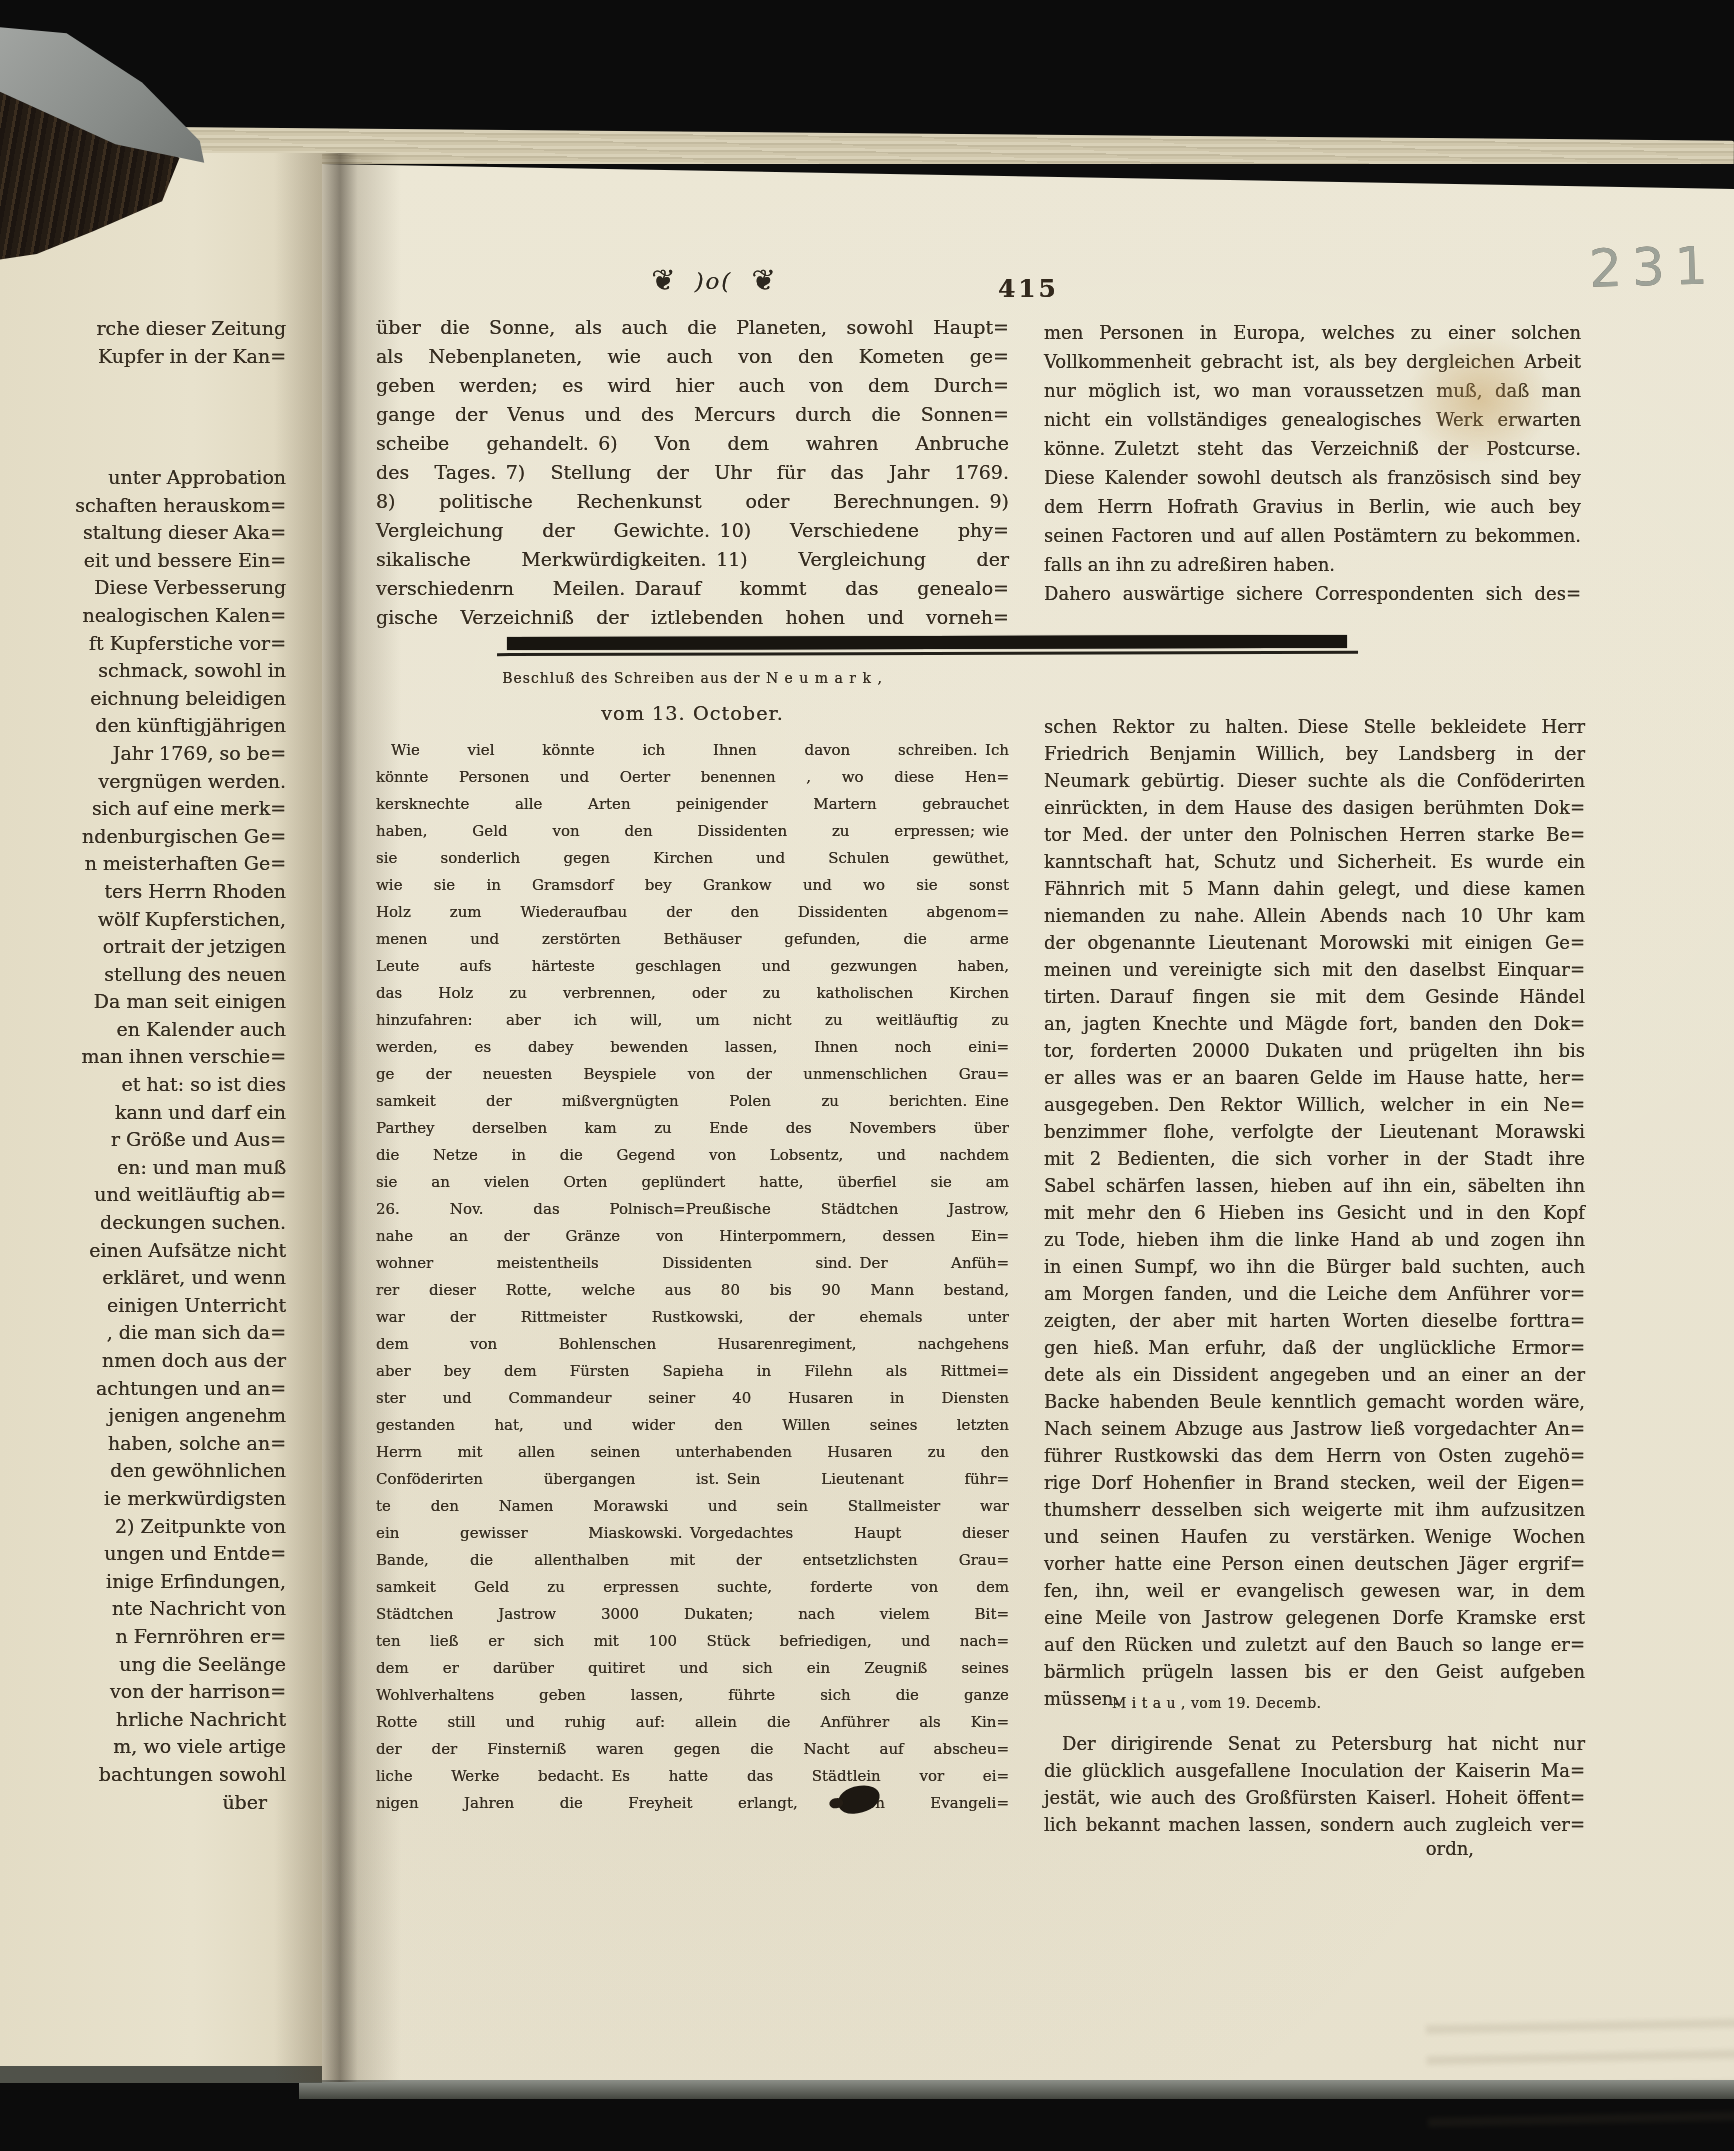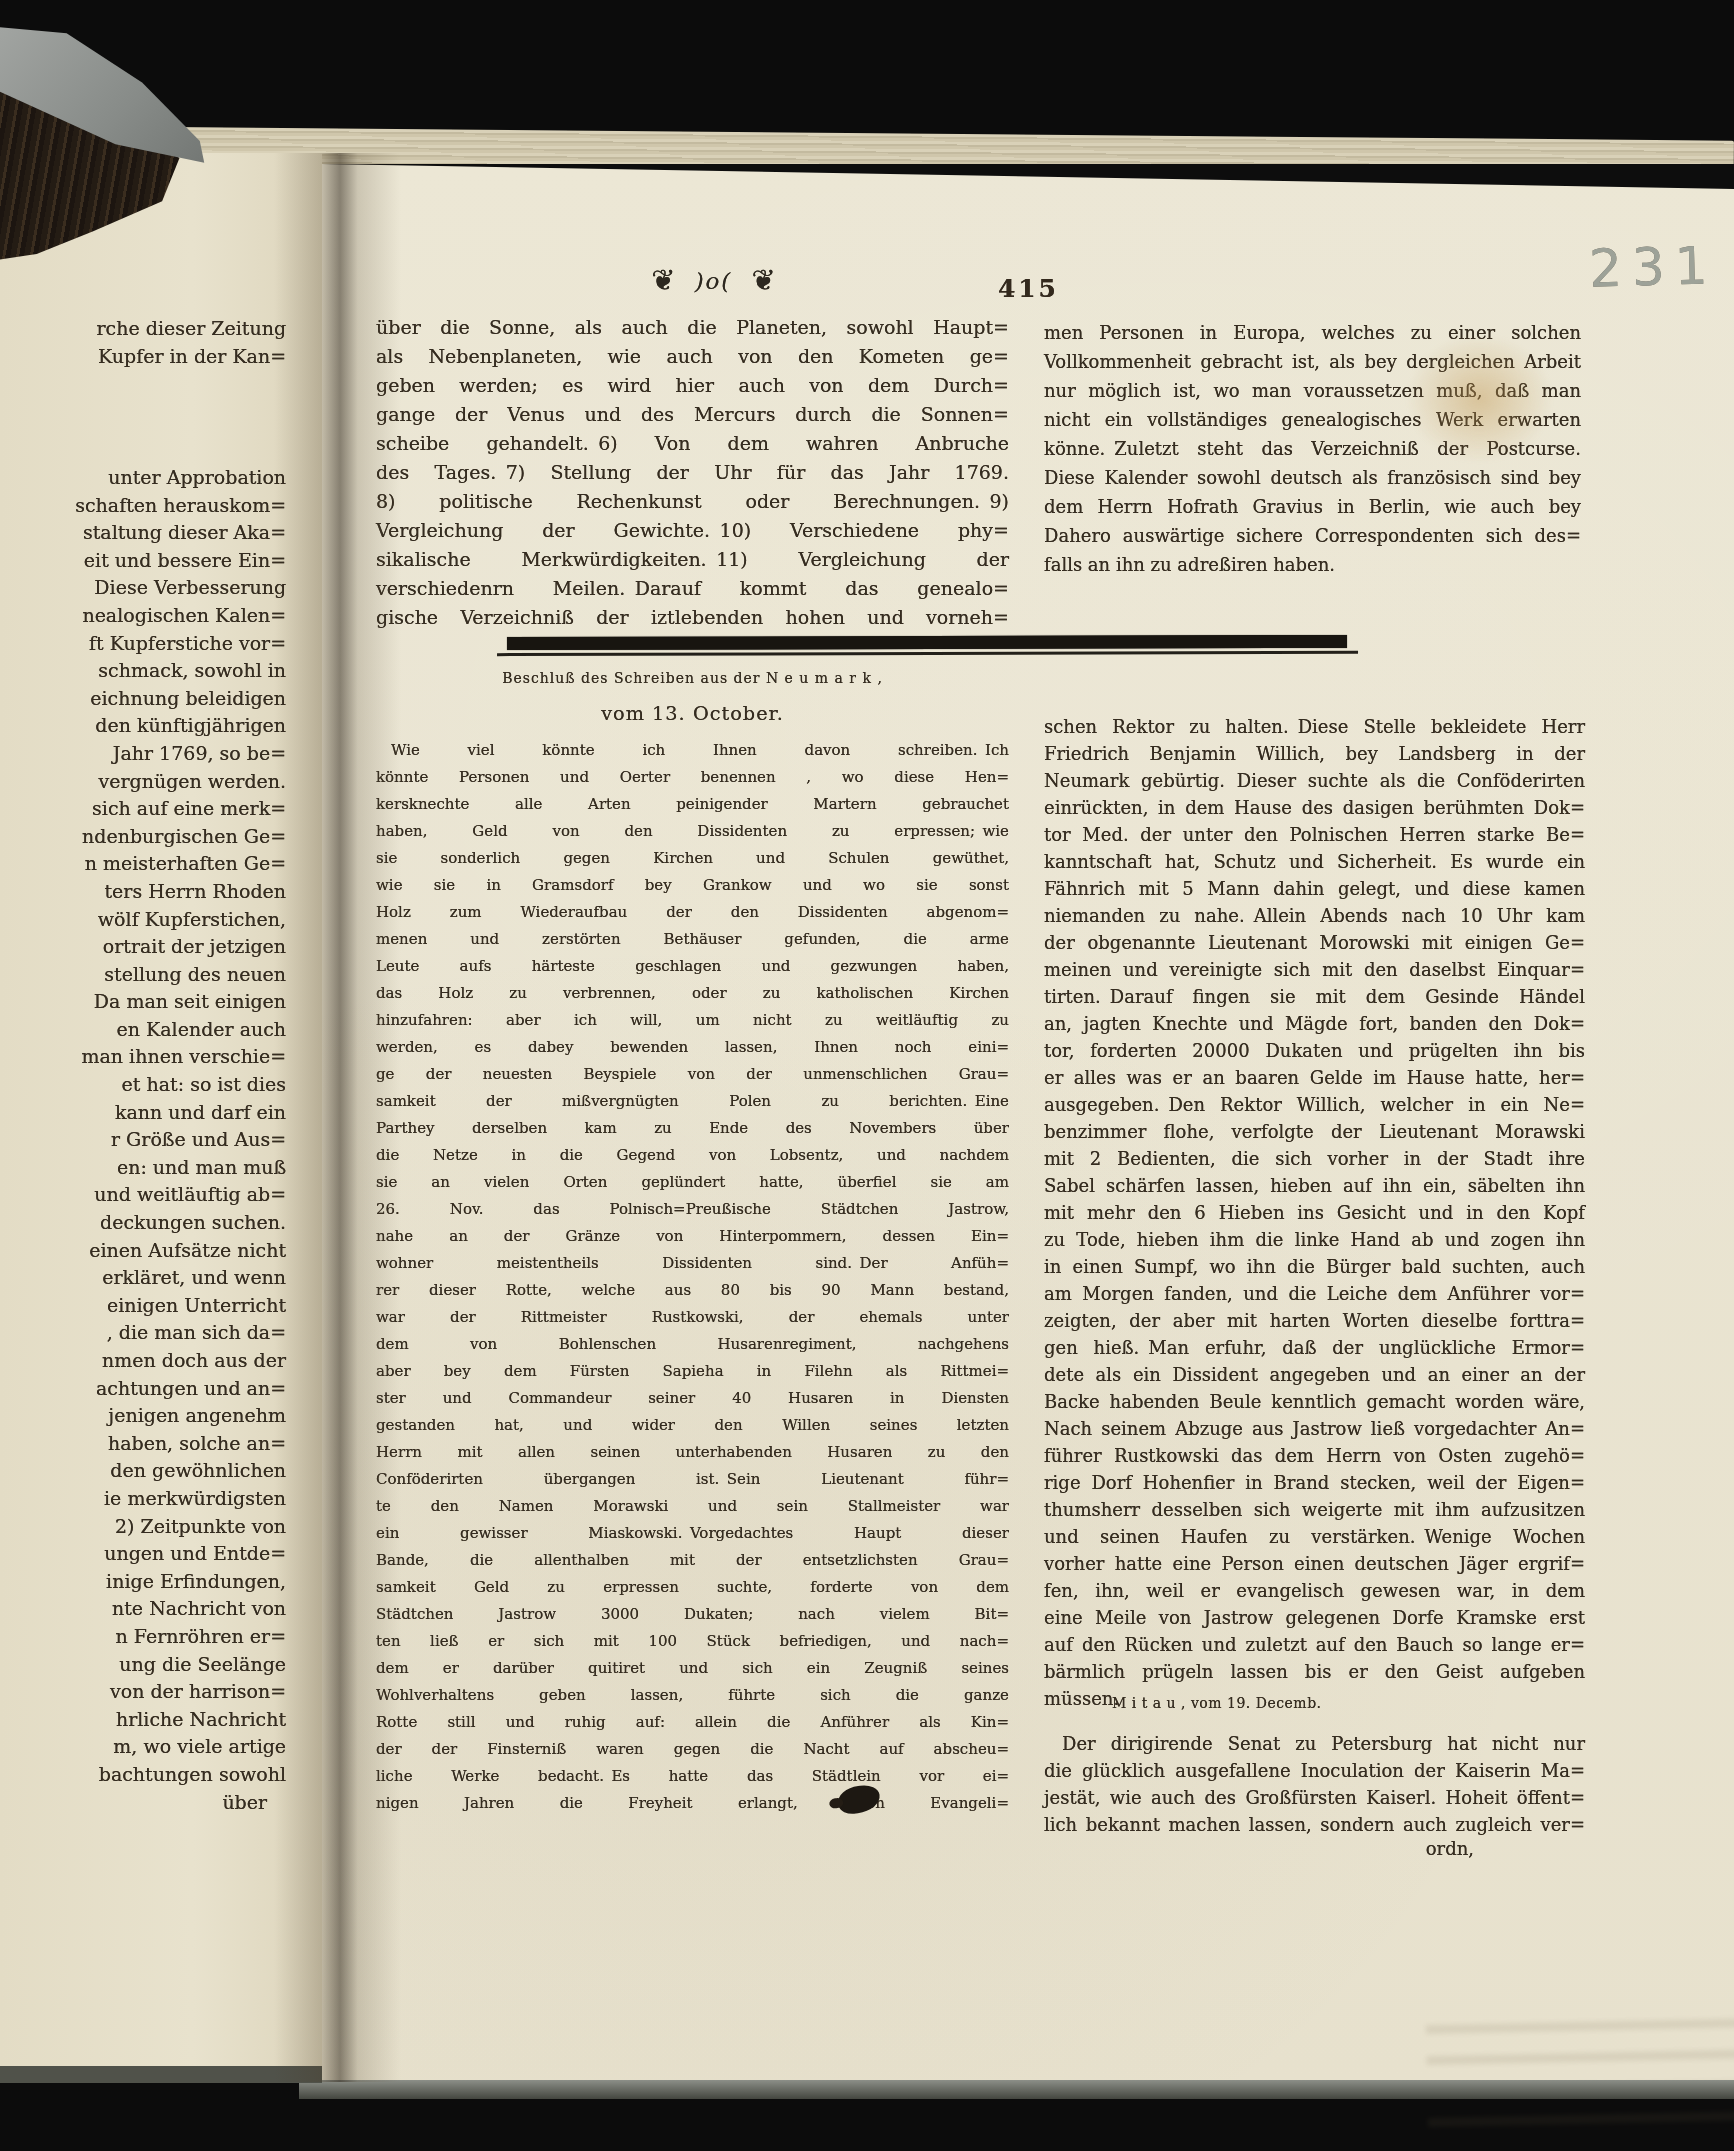--- a/index.html
+++ b/index.html
@@ -168,22 +168,23 @@
         <div class="tline">gische Verzeichniß der iztlebenden hohen und vorneh=</div>
       </div>
     <div class="col s1c2">
         <div class="tline">men Personen in Europa, welches zu einer solchen</div>
         <div class="tline">Vollkommenheit gebracht ist, als bey dergleichen Arbeit</div>
         <div class="tline">nur möglich ist, wo man voraussetzen muß, daß man</div>
         <div class="tline">nicht ein vollständiges genealogisches Werk erwarten</div>
         <div class="tline">könne. Zuletzt steht das Verzeichniß der Postcurse.</div>
         <div class="tline">Diese Kalender sowohl deutsch als französisch sind bey</div>
         <div class="tline">dem Herrn Hofrath Gravius in Berlin, wie auch bey</div>
+        <div class="tline">seinen Factoren und auf allen Postämtern zu bekommen.</div>
+        <div class="tline short">falls an ihn zu adreßiren haben.</div>
         <div class="tline">Dahero auswärtige sichere Correspondenten sich des=</div>
-        <div class="tline short">falls an ihn zu adreßiren haben.</div>
       </div>
 
     <div class="divider"></div>
 
     <div class="sec-heading" style="top:506px;">Beschluß des Schreiben aus der N e u m a r k ,</div>
     <div class="sec-heading" style="top:538px;font-size:19.3px;">vom 13. October.</div>
 
     <div class="col s2c1">
         <div class="tline"> Wie viel könnte ich Ihnen davon schreiben. Ich</div>
         <div class="tline">könnte Personen und Oerter benennen , wo diese Hen=</div>

